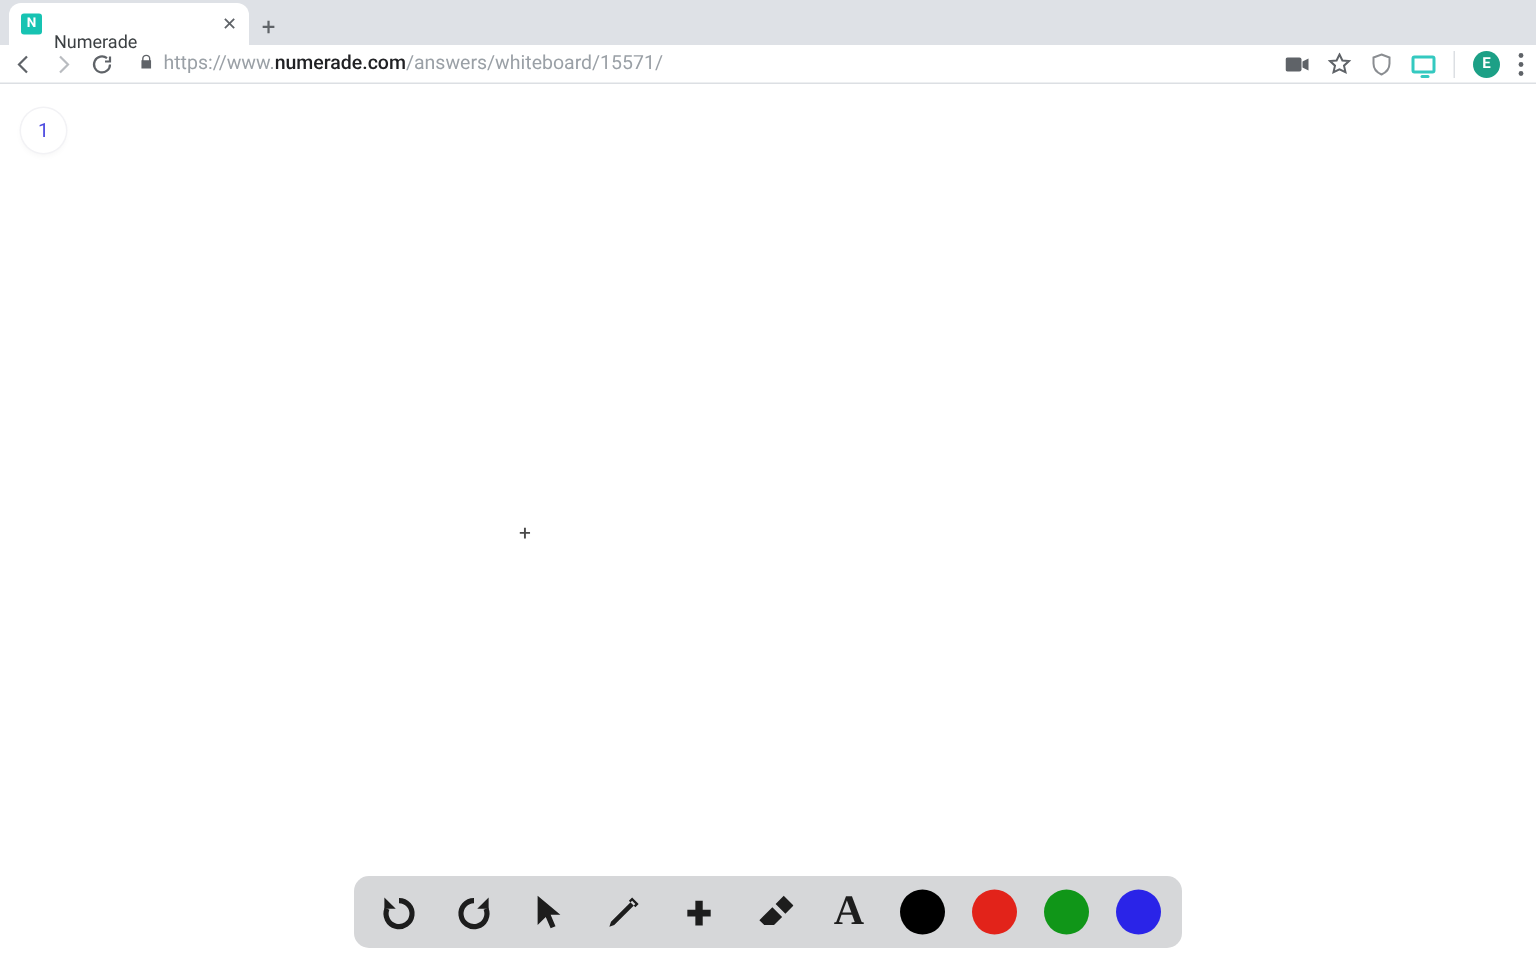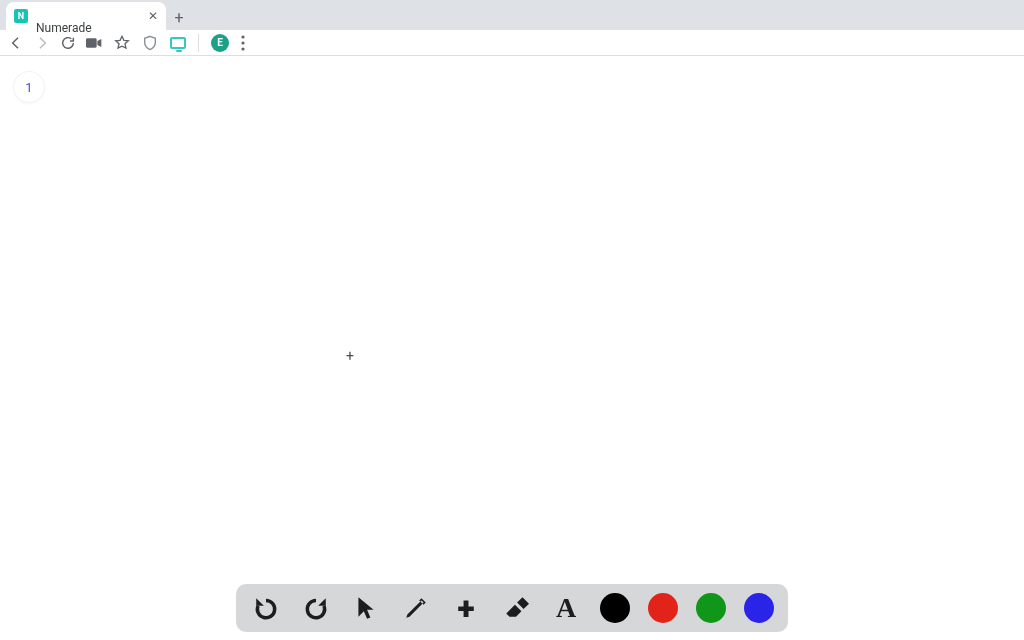--- a/index.html
+++ b/index.html
@@ -89,20 +89,30 @@
     <svg width="16" height="16" viewBox="0 0 24 24" fill="none" stroke="#b9bcc0" stroke-width="2.2">
         <path d="M9 4l8 8-8 8"></path>
       </svg>
   </span>
   <span class="navbtn">
     <svg width="16" height="16" viewBox="0 0 24 24" fill="none" stroke="#5f6368" stroke-width="2.2">
         <path d="M20 12a8 8 0 1 1-3-6.3"></path>
         <path d="M20 4v5h-5"></path>
       </svg>
   </span>
+  <div class="addr">
+    <span class="lock">
+      <svg width="11" height="12" viewBox="0 0 24 24" fill="#5f6368">
+          <path d="M6 10V8a6 6 0 1 1 12 0v2h1v12H5V10h1zm2 0h8V8a4 4 0 1 0-8 0v2z"></path>
+        </svg>
+    </span>
+    <span class="url">
+      <span>https://</span><span class="host"><span>www.</span><b>numerade.com</b></span><span>/answers/whiteboard/15571/</span>
+    </span>
+  </div>
   <div class="right-icons">
     <span class="ic">
       <svg width="16" height="12" viewBox="0 0 24 16" fill="#5f6368">
           <rect x="0" y="1" width="16" height="14" rx="2"></rect>
           <path d="M17 5l6-3v12l-6-3z"></path>
         </svg>
     </span>
     <span class="ic">
       <svg width="16" height="16" viewBox="0 0 24 24" fill="none" stroke="#5f6368" stroke-width="2">
           <path d="M12 2l2.9 6 6.6.6-5 4.6 1.5 6.5L12 16.9 6 19.7l1.5-6.5-5-4.6 6.6-.6z"></path>

